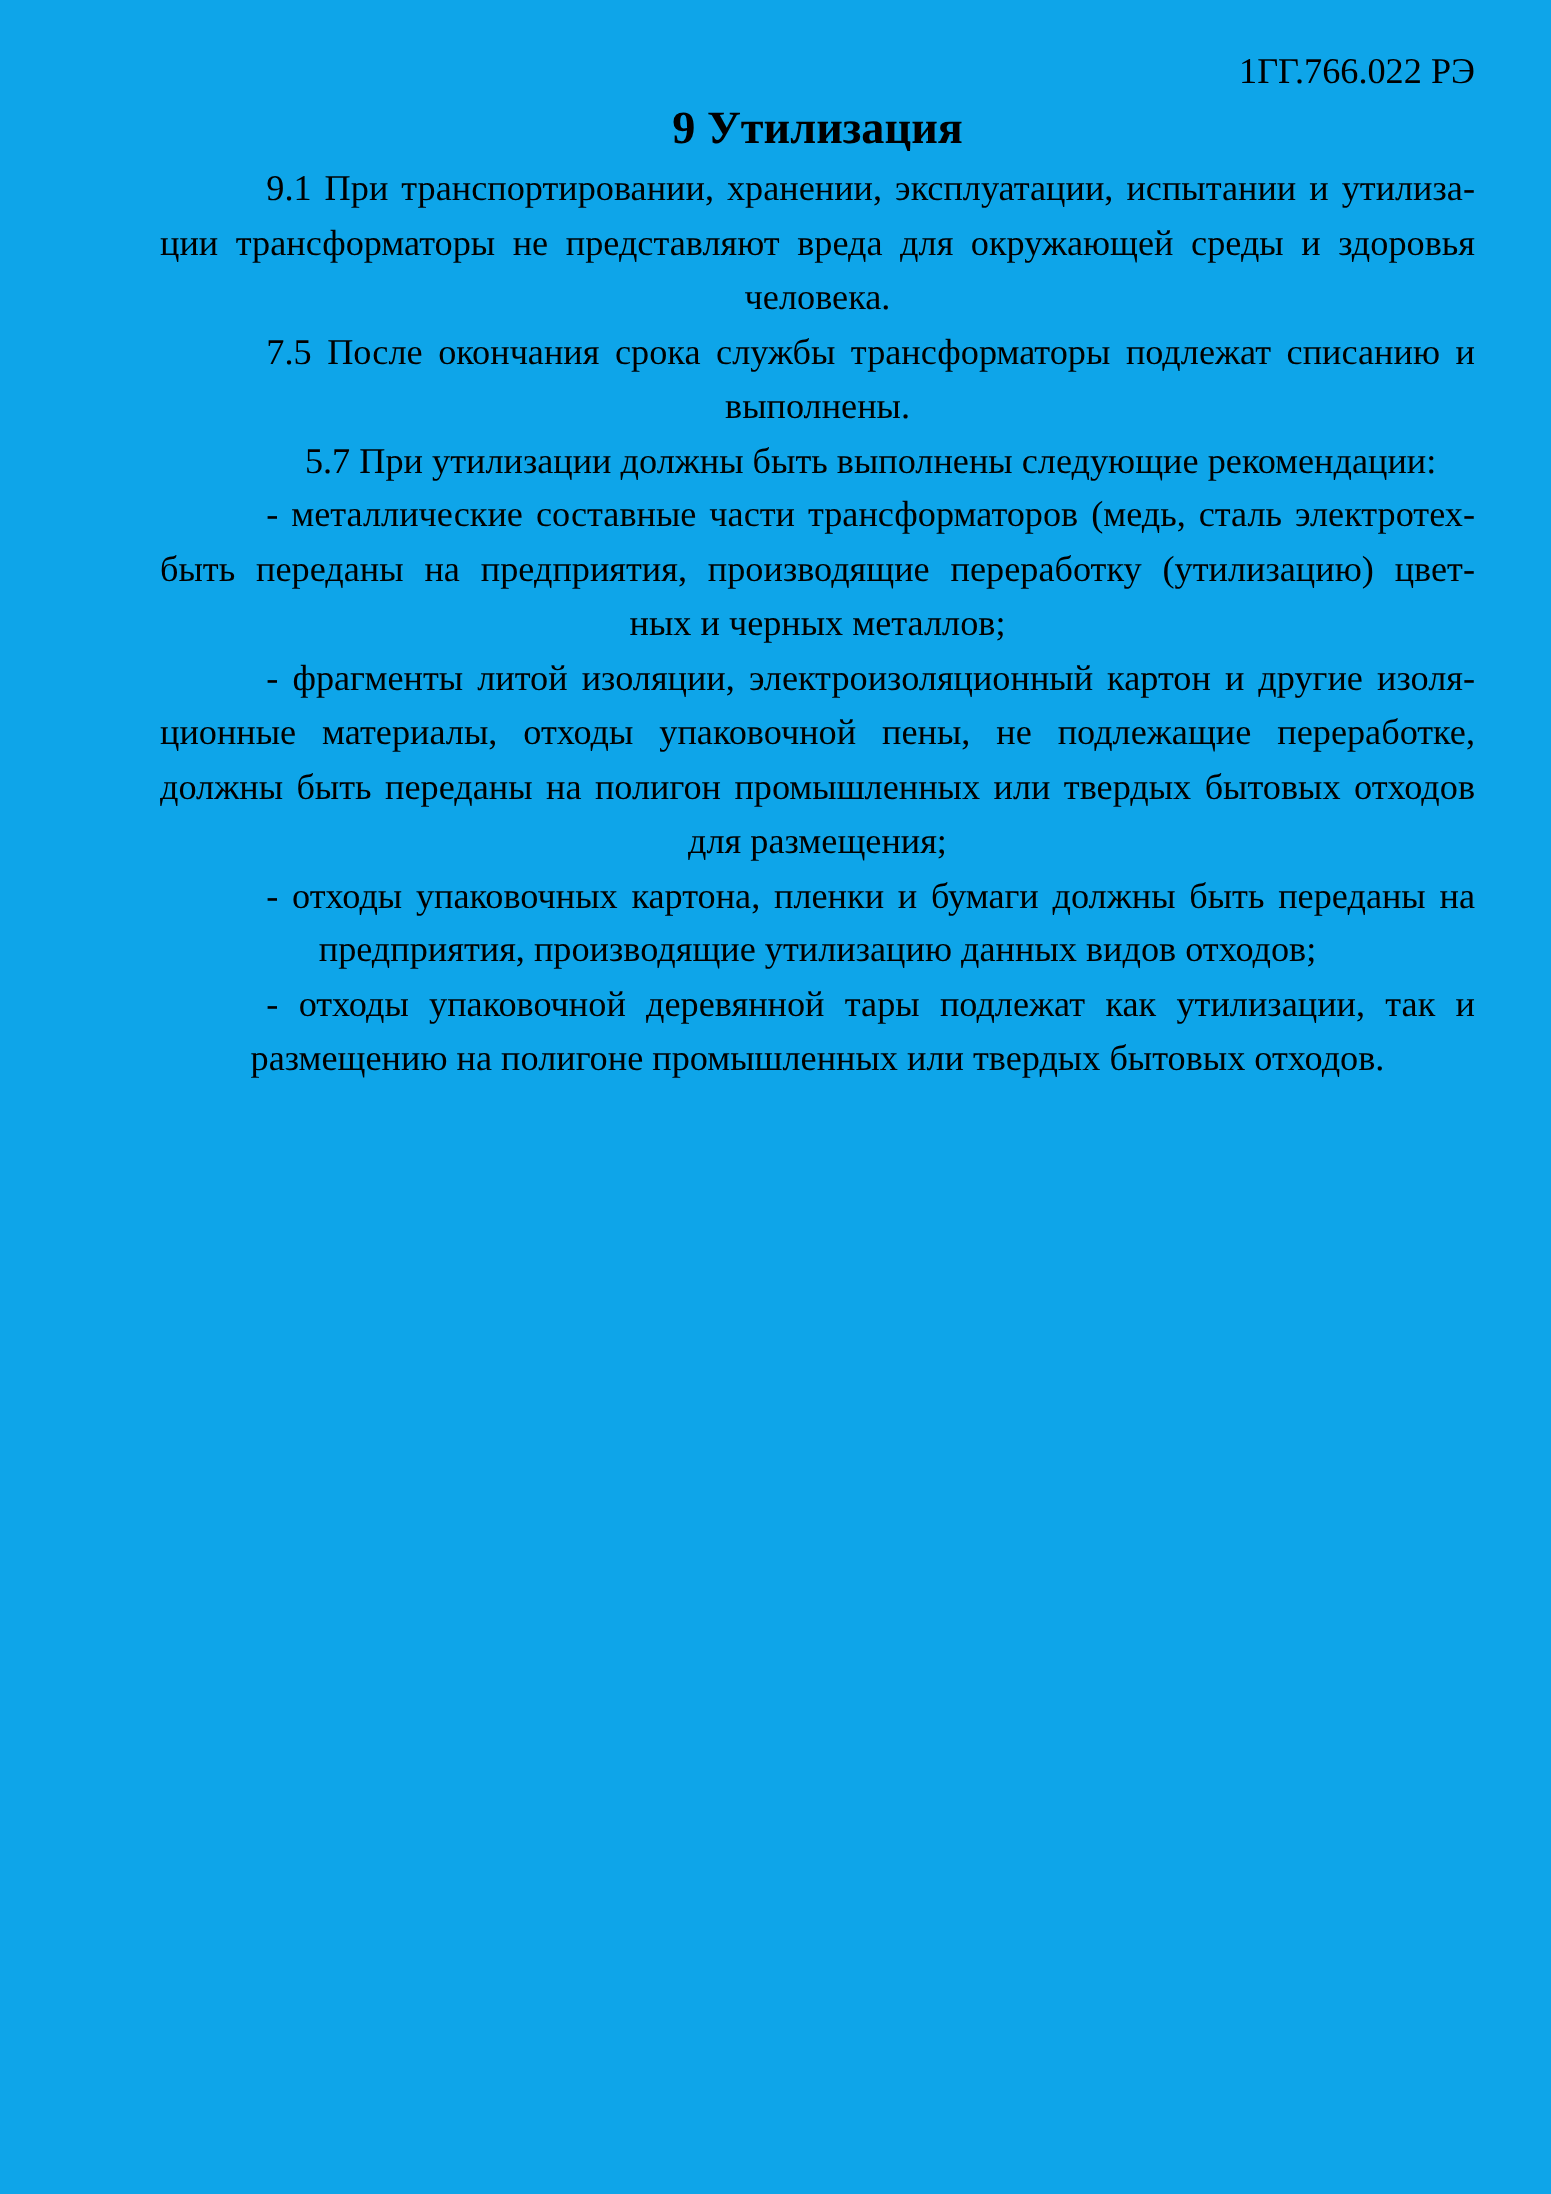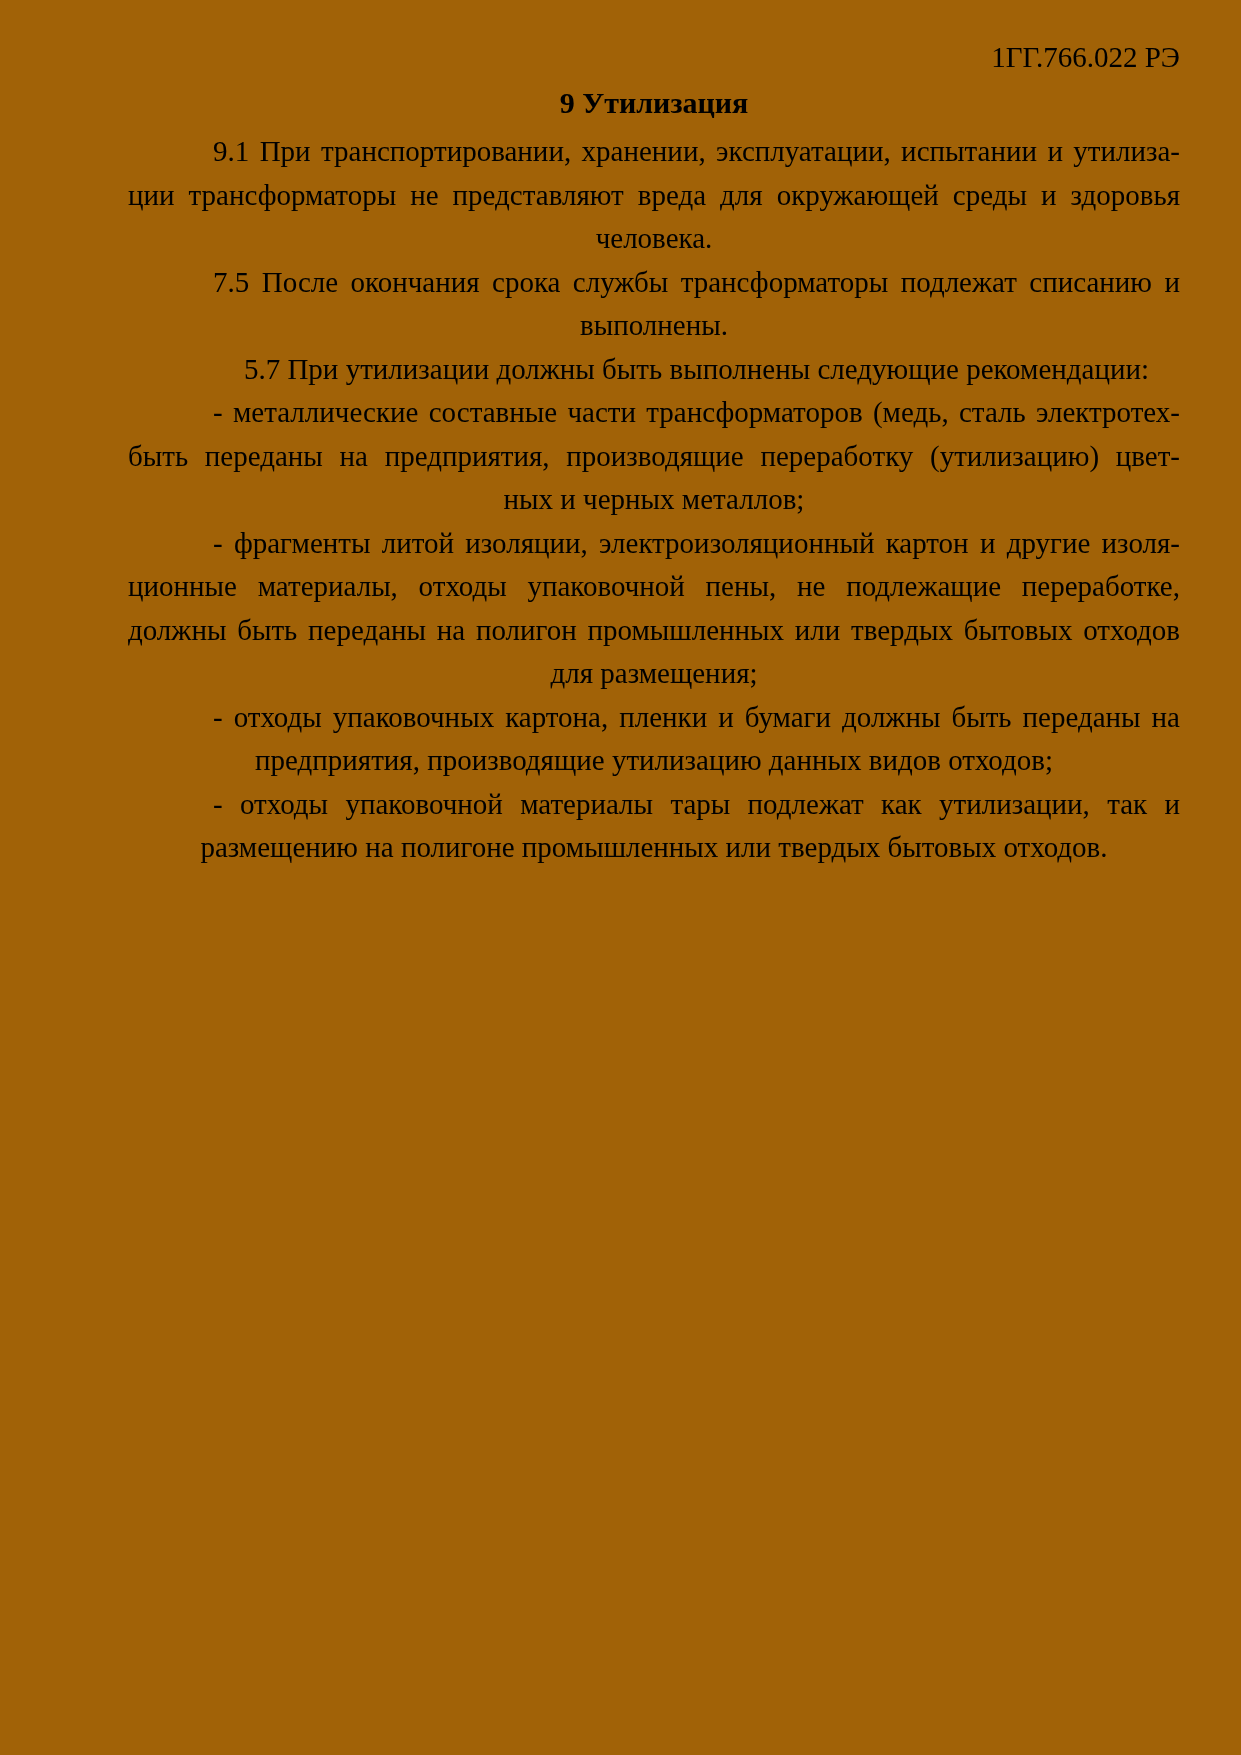--- a/index.html
+++ b/index.html
@@ -2,34 +2,34 @@
 <html lang="ru"><head>
 <meta charset="utf-8">
 <style>
   * { margin: 0; padding: 0; box-sizing: border-box; }
   html, body { background: #ffffff; }
   .page {
     position: relative;
     width: 1241px;
     height: 1755px;
     margin: 0 auto;
-    background: #a16207;
+    background: #0ea5e9;
     color: #000000;
     font-family: "Liberation Serif", "DejaVu Serif", serif;
     padding: 40px 61px 0 128px;
     overflow: hidden;
   }
   .doc-code {
     text-align: right;
     font-size: 29px;
     line-height: 34px;
   }
   .title {
     text-align: center;
-    font-size: 30px;
+    font-size: 37px;
     font-weight: bold;
     line-height: 36px;
     margin-top: 11px;
     margin-bottom: 9px;
   }
   .para { display: block; }
   .line {
     font-size: 29px;
     line-height: 43.5px;
     text-align: center;
@@ -87,20 +87,20 @@
       <span class="line j" style="display:block">должны быть переданы на полигон промышленных или твердых бытовых отходов</span>
       <span class="line" style="display:block">для размещения;</span>
     </p>
 
     <p class="para">
       <span class="line j i" style="display:block">- отходы упаковочных картона, пленки и бумаги должны быть переданы на</span>
       <span class="line" style="display:block">предприятия, производящие утилизацию данных видов отходов;</span>
     </p>
 
     <p class="para">
-      <span class="line j i" style="display:block">- отходы упаковочной материалы тары подлежат как утилизации, так и</span>
+      <span class="line j i" style="display:block">- отходы упаковочной деревянной тары подлежат как утилизации, так и</span>
       <span class="line" style="display:block">размещению на полигоне промышленных или твердых бытовых отходов.</span>
     </p>
 
   </div>
 
 
 </div>
 
 </body></html>

